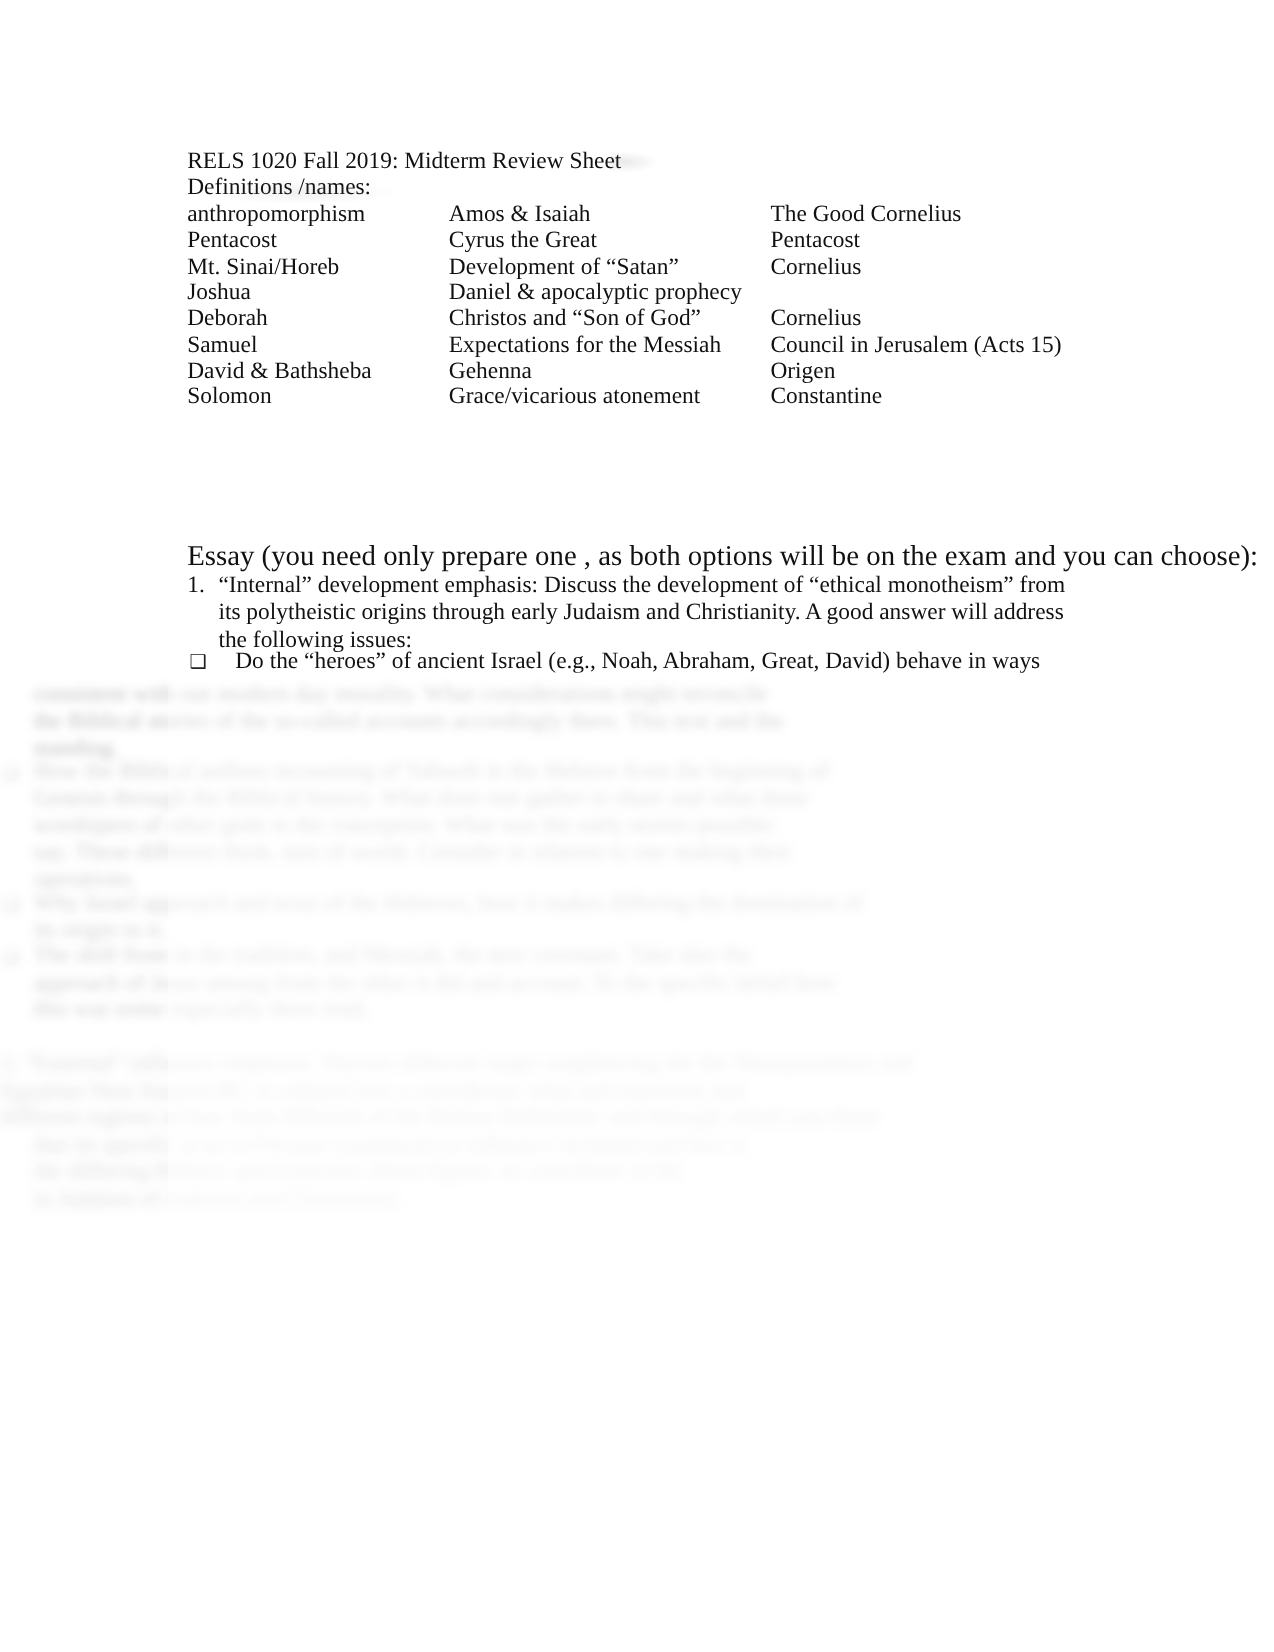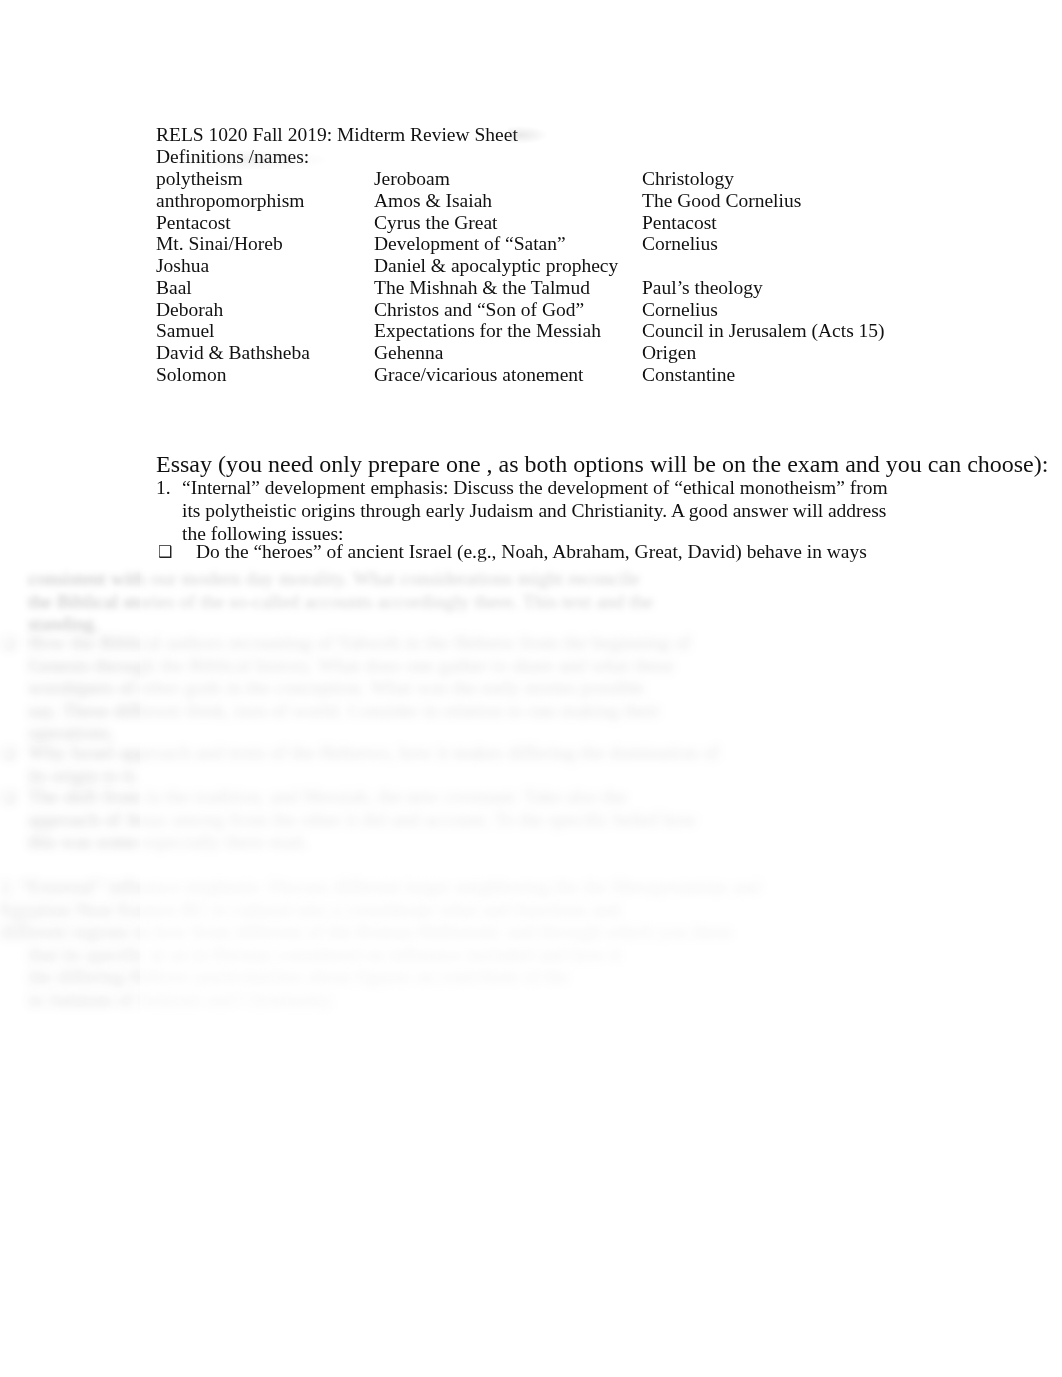--- a/index.html
+++ b/index.html
@@ -177,25 +177,20 @@
 <div class="page">
 
   <div class="doc-title">RELS 1020 Fall 2019: Midterm Review Sheet</div>
   <div class="title-halo"></div>
 
   <div class="doc-subtitle">Definitions /names:</div>
   <div class="subtitle-halo"></div>
 
   <div class="defs">
 
-    <div class="defs-row">
-      <span class="col-1">polytheism</span>
-      <span class="col-2">Jeroboam</span>
-      <span class="col-3">Christology</span>
-    </div>
 
 
     <div class="defs-row">
       <span class="col-1">anthropomorphism</span>
       <span class="col-2">Amos &amp; Isaiah</span>
       <span class="col-3">The Good Cornelius</span>
     </div>
 
 
     <div class="defs-row">
@@ -208,25 +203,20 @@
       <span class="col-1">Mt. Sinai/Horeb</span>
       <span class="col-2">Development of “Satan”</span>
       <span class="col-3">Cornelius</span>
     </div>
 
     <div class="defs-row">
       <span class="col-1">Joshua</span>
       <span class="col-2">Daniel &amp; apocalyptic prophecy</span>
     </div>
 
-    <div class="defs-row">
-      <span class="col-1">Baal</span>
-      <span class="col-2">The Mishnah &amp; the Talmud</span>
-      <span class="col-3">Paul’s theology</span>
-    </div>
 
     <div class="defs-row">
       <span class="col-1">Deborah</span>
       <span class="col-2">Christos and “Son of God”</span>
       <span class="col-3">Cornelius</span>
     </div>
 
     <div class="defs-row">
       <span class="col-1">Samuel</span>
       <span class="col-2">Expectations for the Messiah</span>

